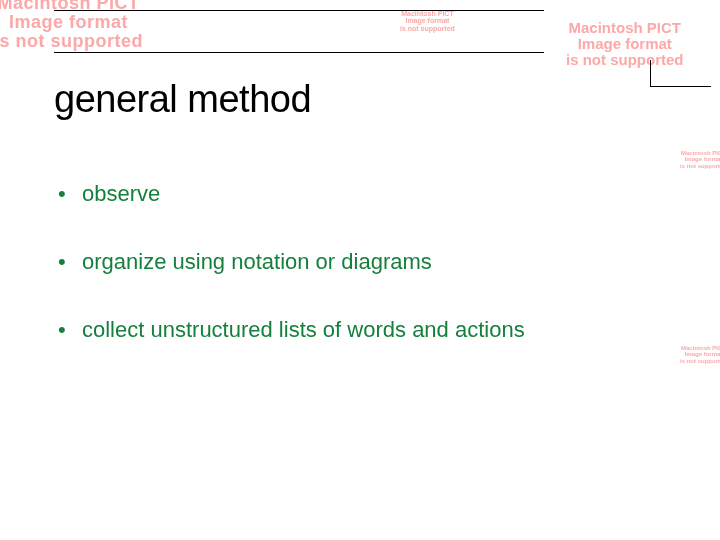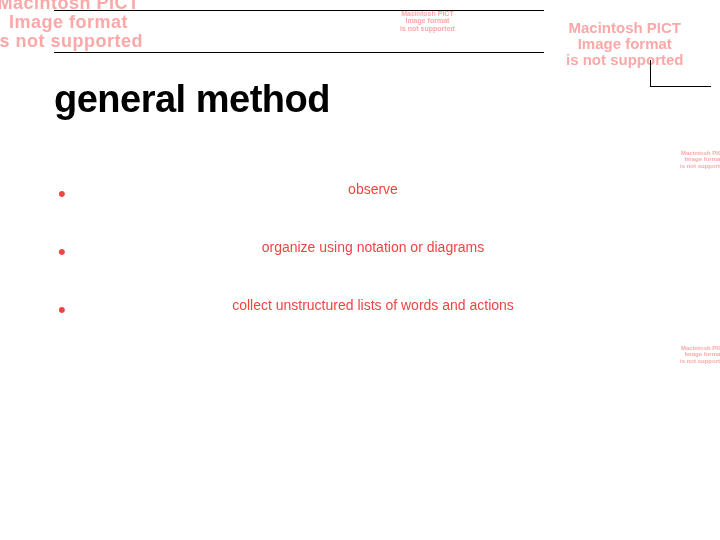--- a/index.html
+++ b/index.html
@@ -49,37 +49,36 @@
   .slide {
     position: absolute;
     left: 54px;
     top: 78px;
     width: 610px;
   }
 
   h1.title {
     margin: 0 0 60px 0;
     font-size: 38px;
-    font-weight: 700;
+    font-weight: 400;
     color: #000;
     letter-spacing: -0.5px;
   }
 
   ul.bullets {
     list-style: none;
     margin: 0;
     padding: 0;
   }
   ul.bullets li {
     position: relative;
     padding-left: 28px;
     margin-bottom: 42px;
-    font-size: 14px;
-    color: #ef4444;
-    text-align: center;
+    font-size: 22px;
+    color: #15803d;
   }
   ul.bullets li::before {
     content: "•";
     position: absolute;
     left: 4px;
     top: 0;
     font-size: 22px;
   }
 </style>
 </head>

